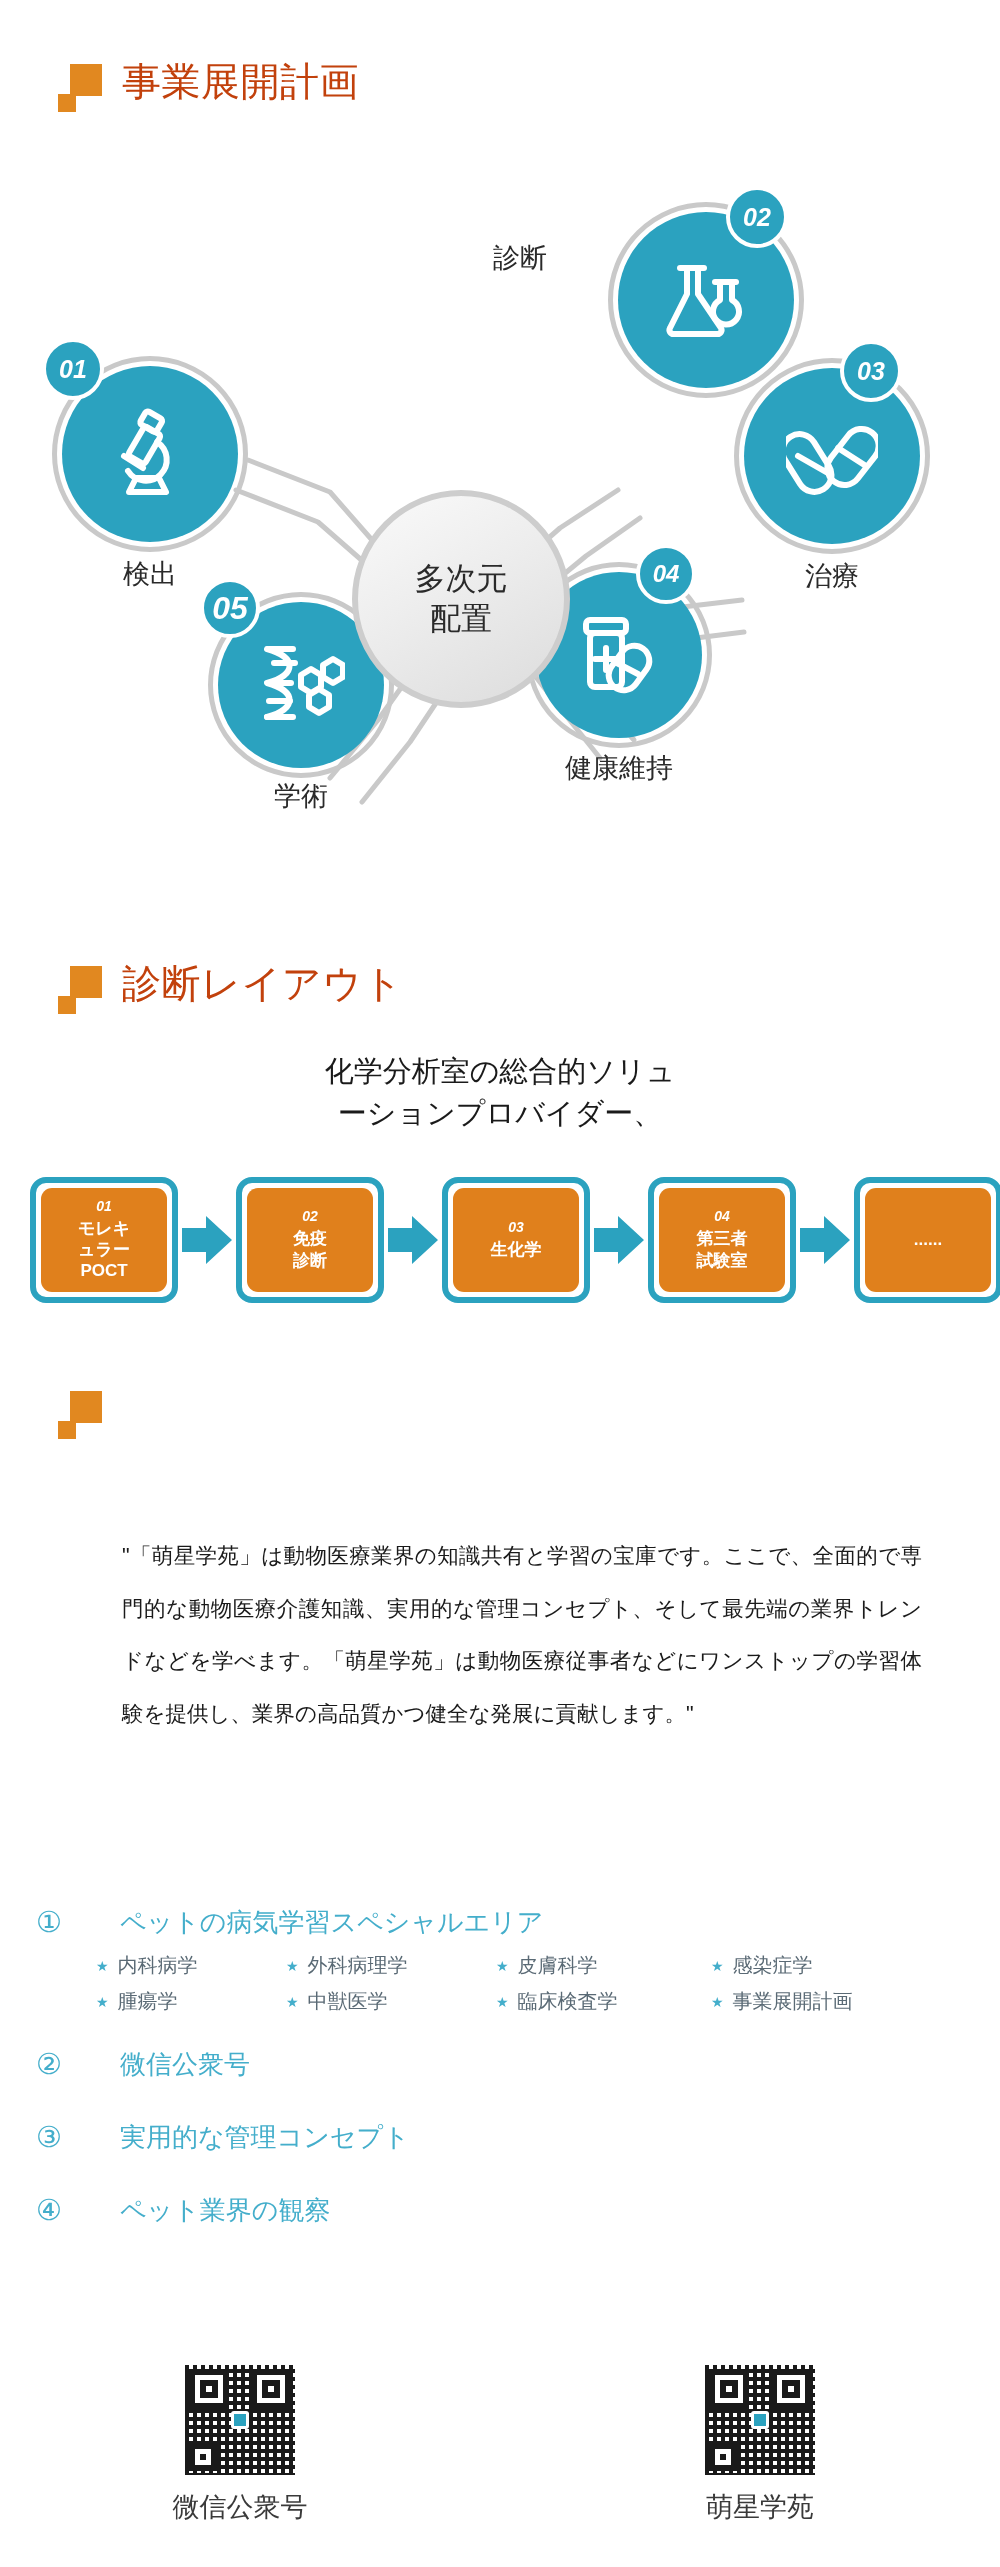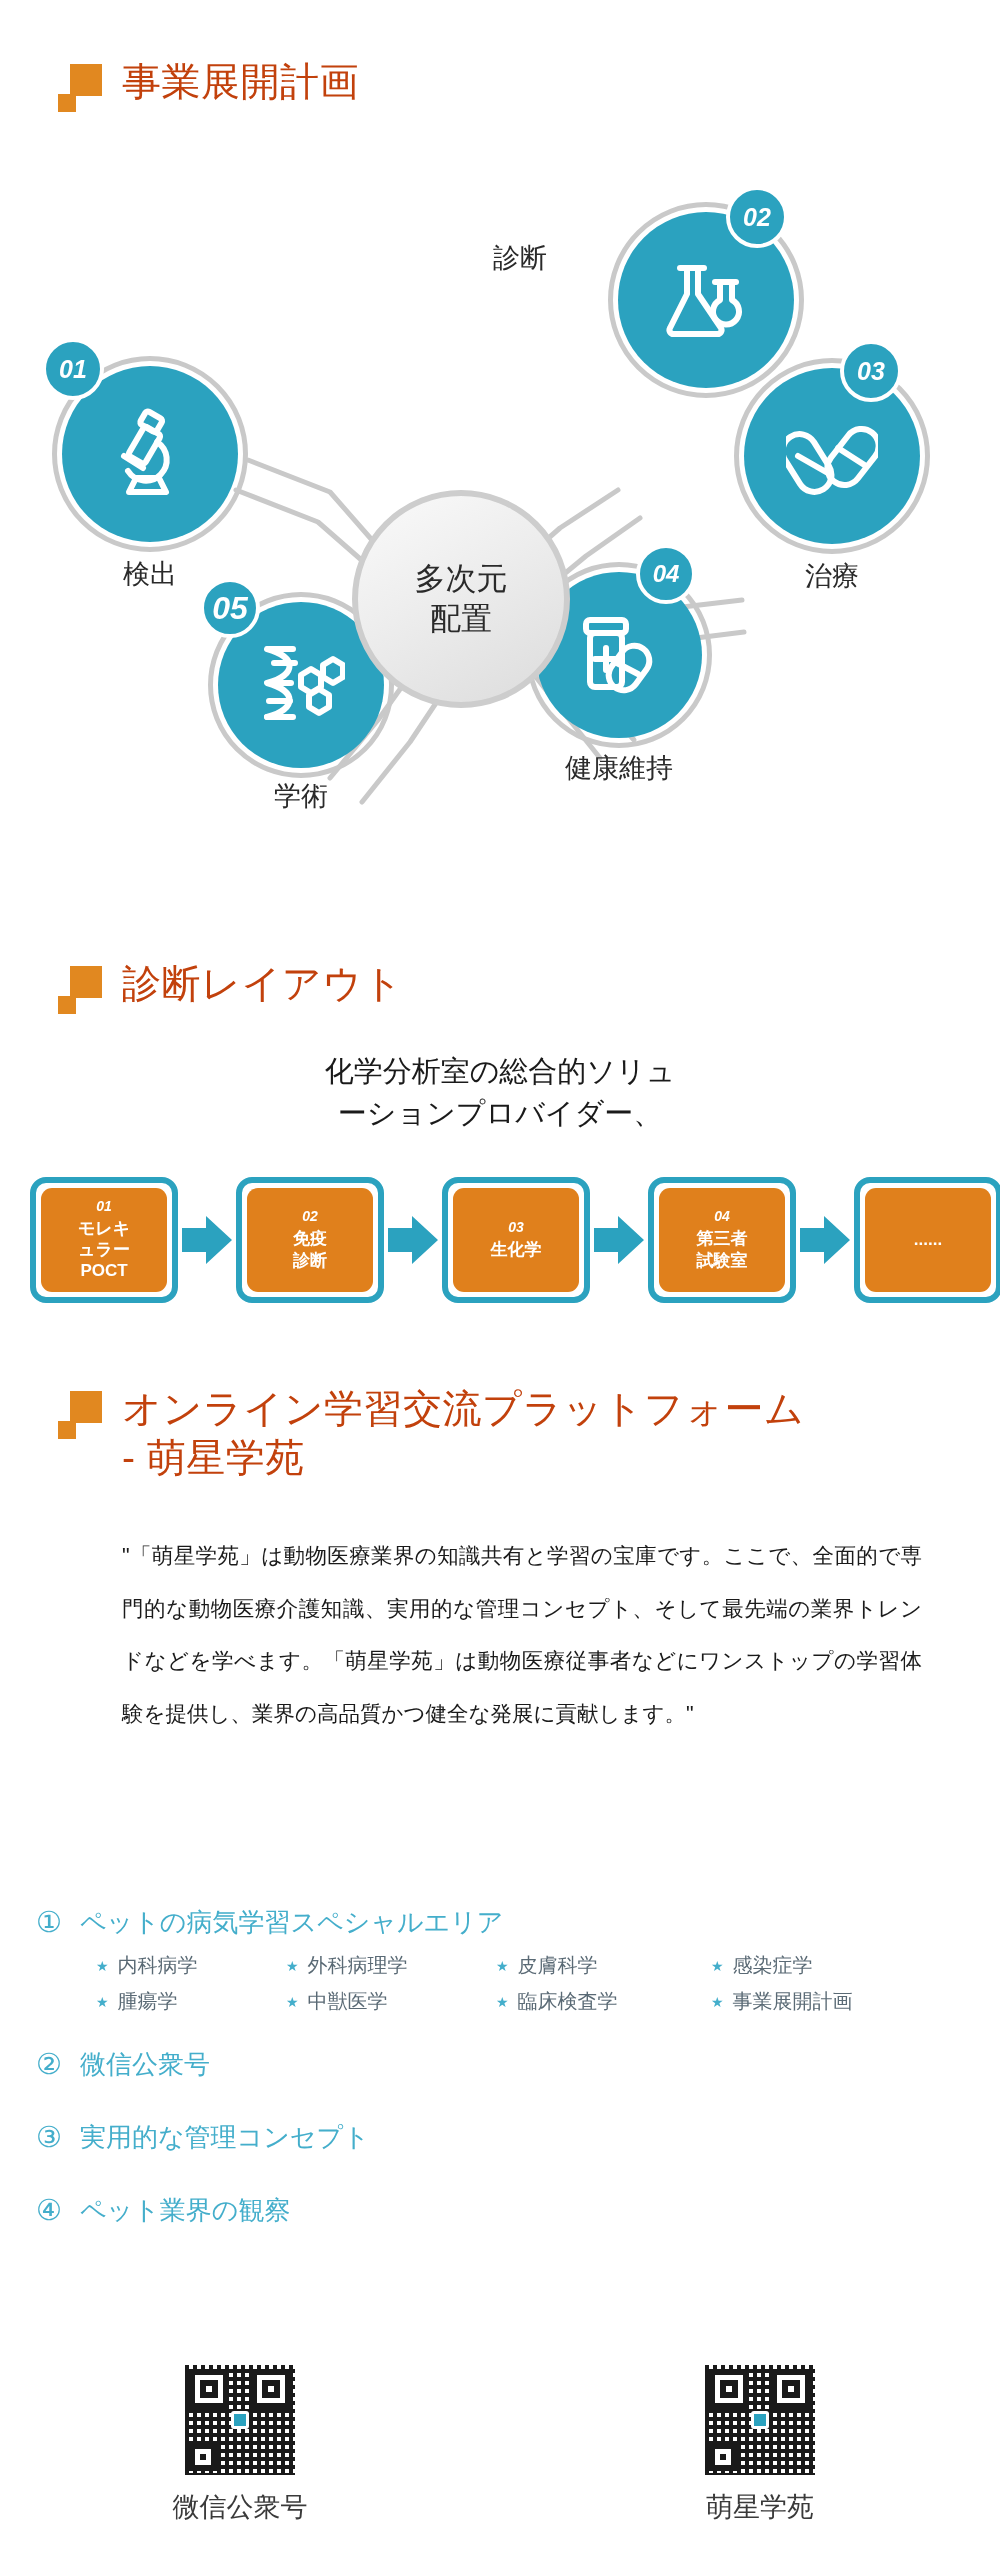--- a/index.html
+++ b/index.html
@@ -206,20 +206,21 @@
     flex: 0 0 62px;
     color: #44AECB;
     font-size: 29px;
     line-height: 1.35;
     text-align: center;
   }
   .topic-text {
     color: #44AECB;
     font-size: 26px;
     line-height: 1.5;
+    margin-left: 40px;
   }
   .subtopics {
     margin: 10px 0 30px 78px;
     width: 790px;
   }
   .subrow {
     display: flex;
     margin-bottom: 9px;
   }
   .subitem {
@@ -480,22 +481,20 @@
   </div>
 </div>
 
 <div id="sec-platform">
 
   <div class="section-head">
     <div class="marker">
       <div class="sq-big"></div>
       <div class="sq-small"></div>
     </div>
-    <div class="section-title">オンライン学習交流プラットフォーム
- - 萌星学苑</div>
   </div>
 
   <p class="body-para">"「萌星学苑」は動物医療業界の知識共有と学習の宝庫です。ここで、全面的で専門的な動物医療介護知識、実用的な管理コンセプト、そして最先端の業界トレンドなどを学べます。「萌星学苑」は動物医療従事者などにワンストップの学習体験を提供し、業界の高品質かつ健全な発展に貢献します。"</p>
 
   <div class="topic-list">
 
     <div class="topic">
       <span class="topic-num">①</span>
       <span class="topic-text">ペットの病気学習スペシャルエリア</span>
     </div>

